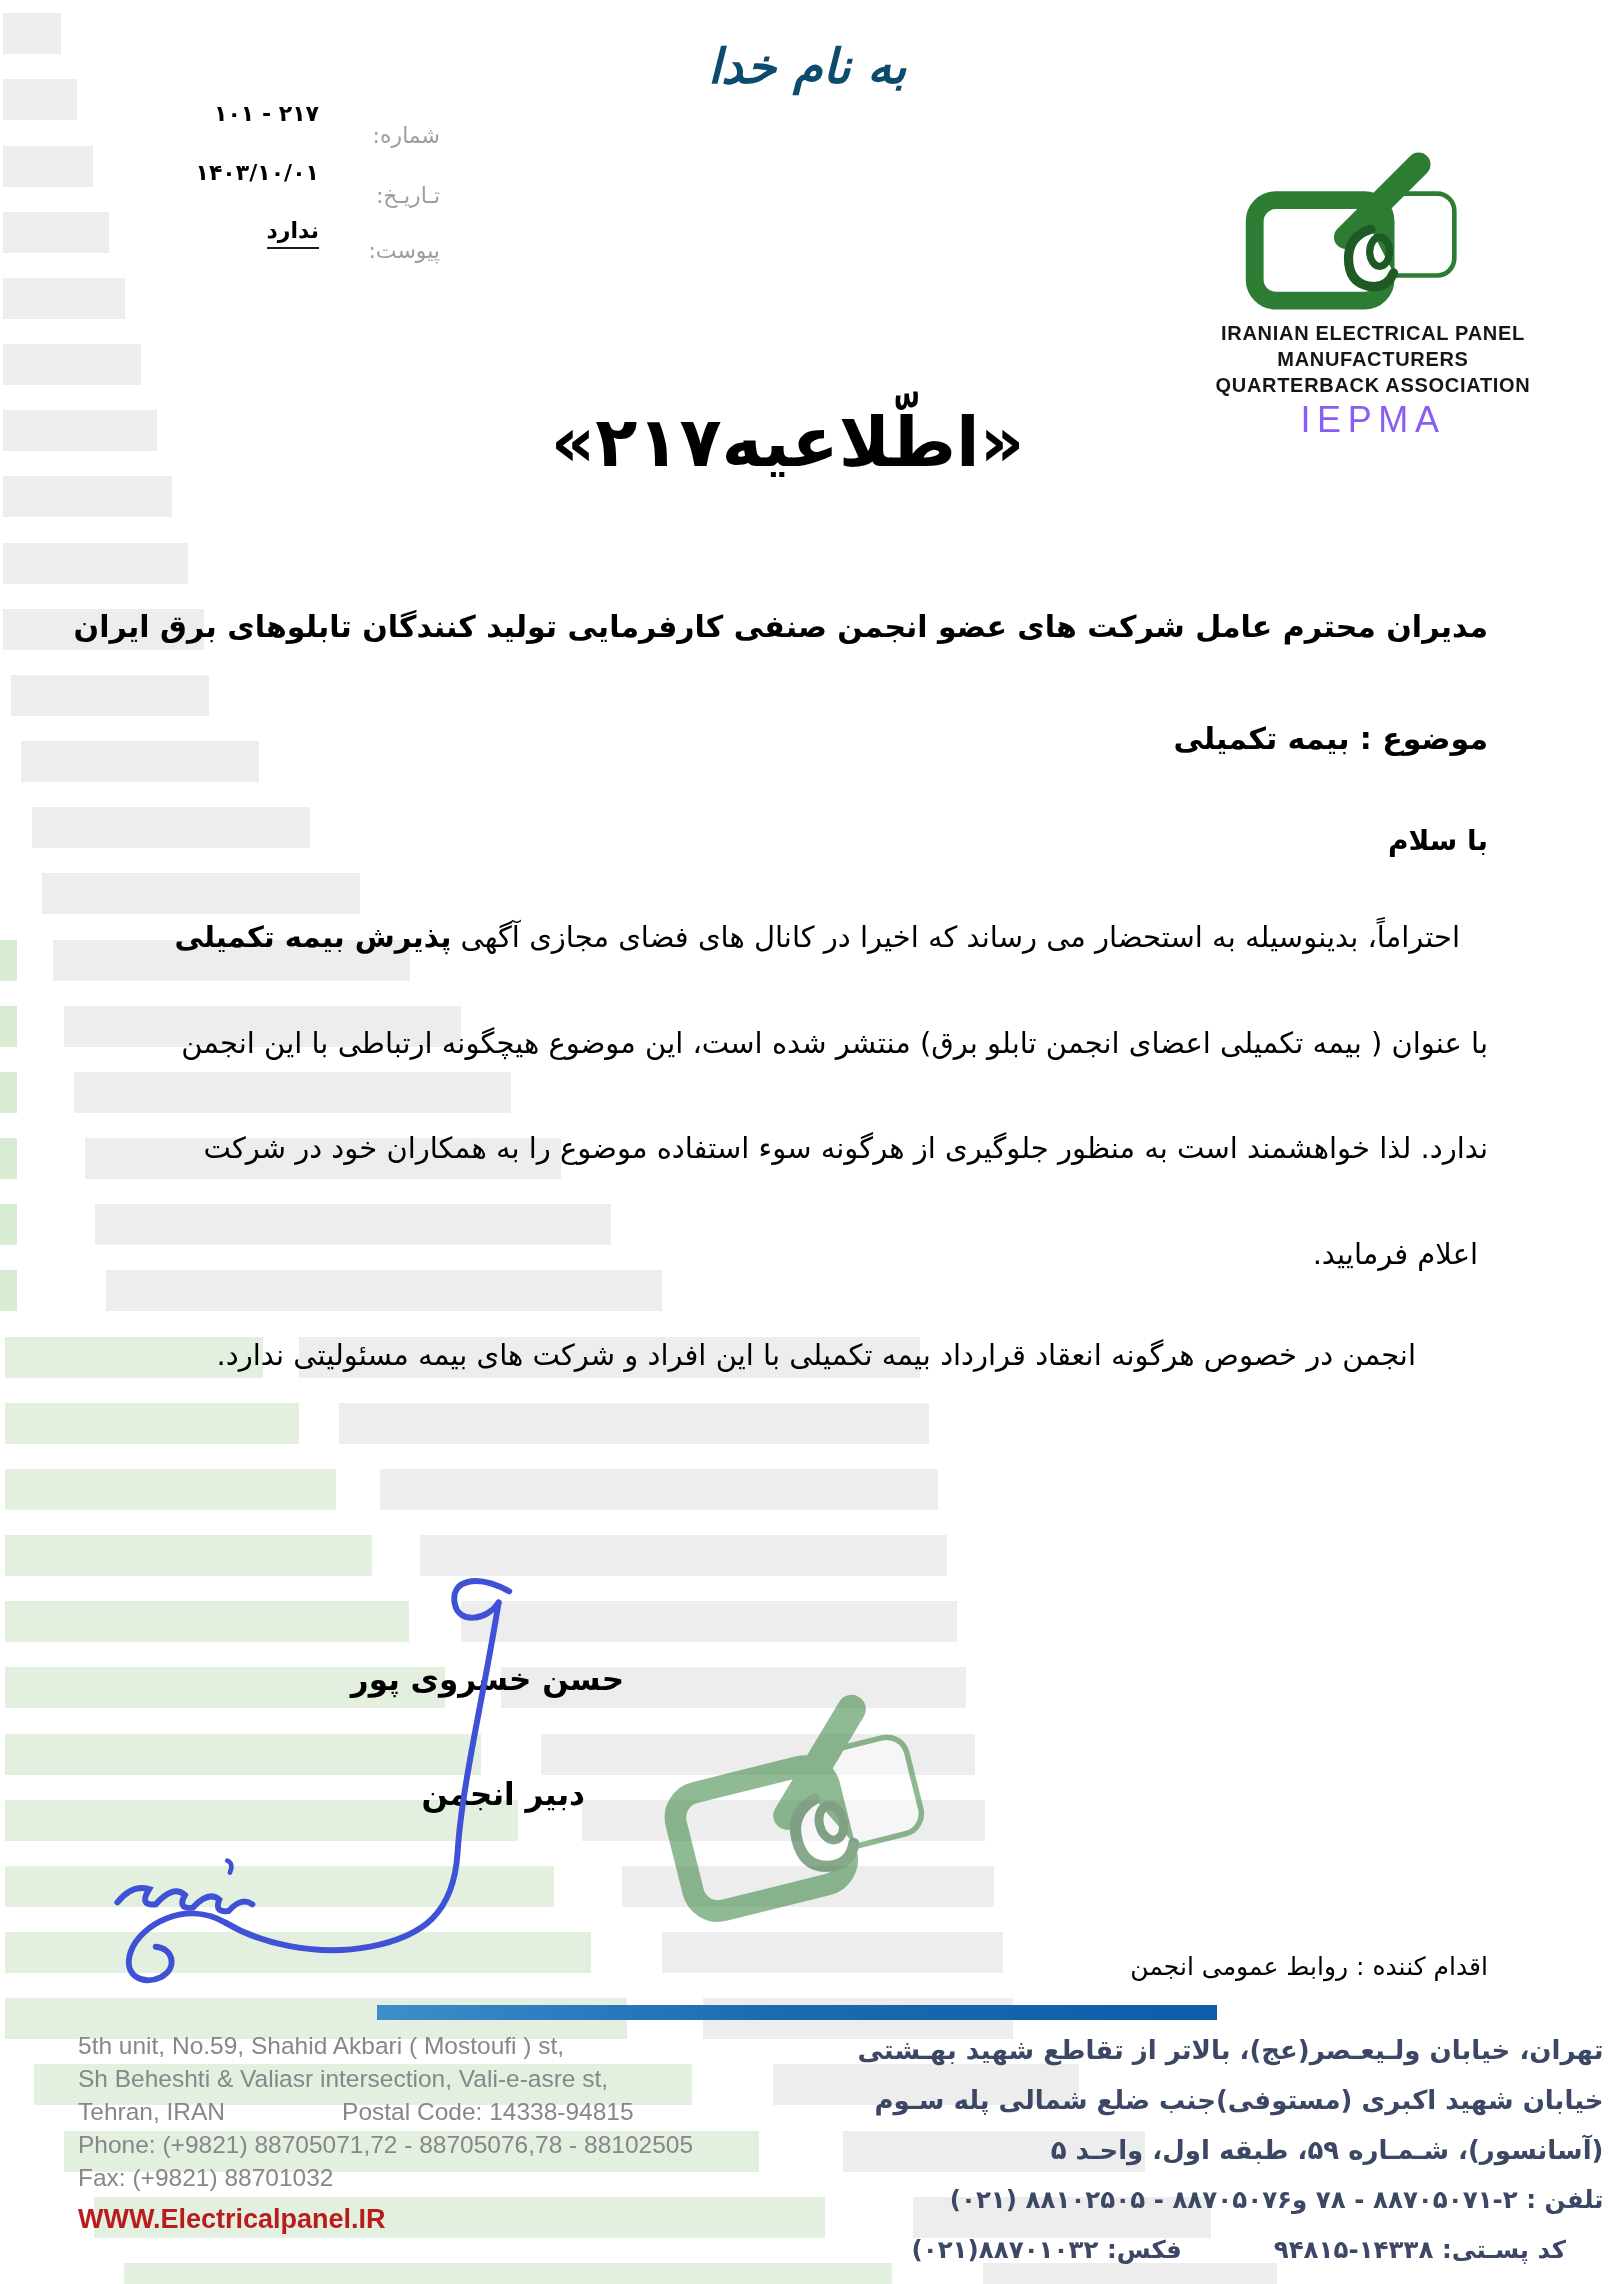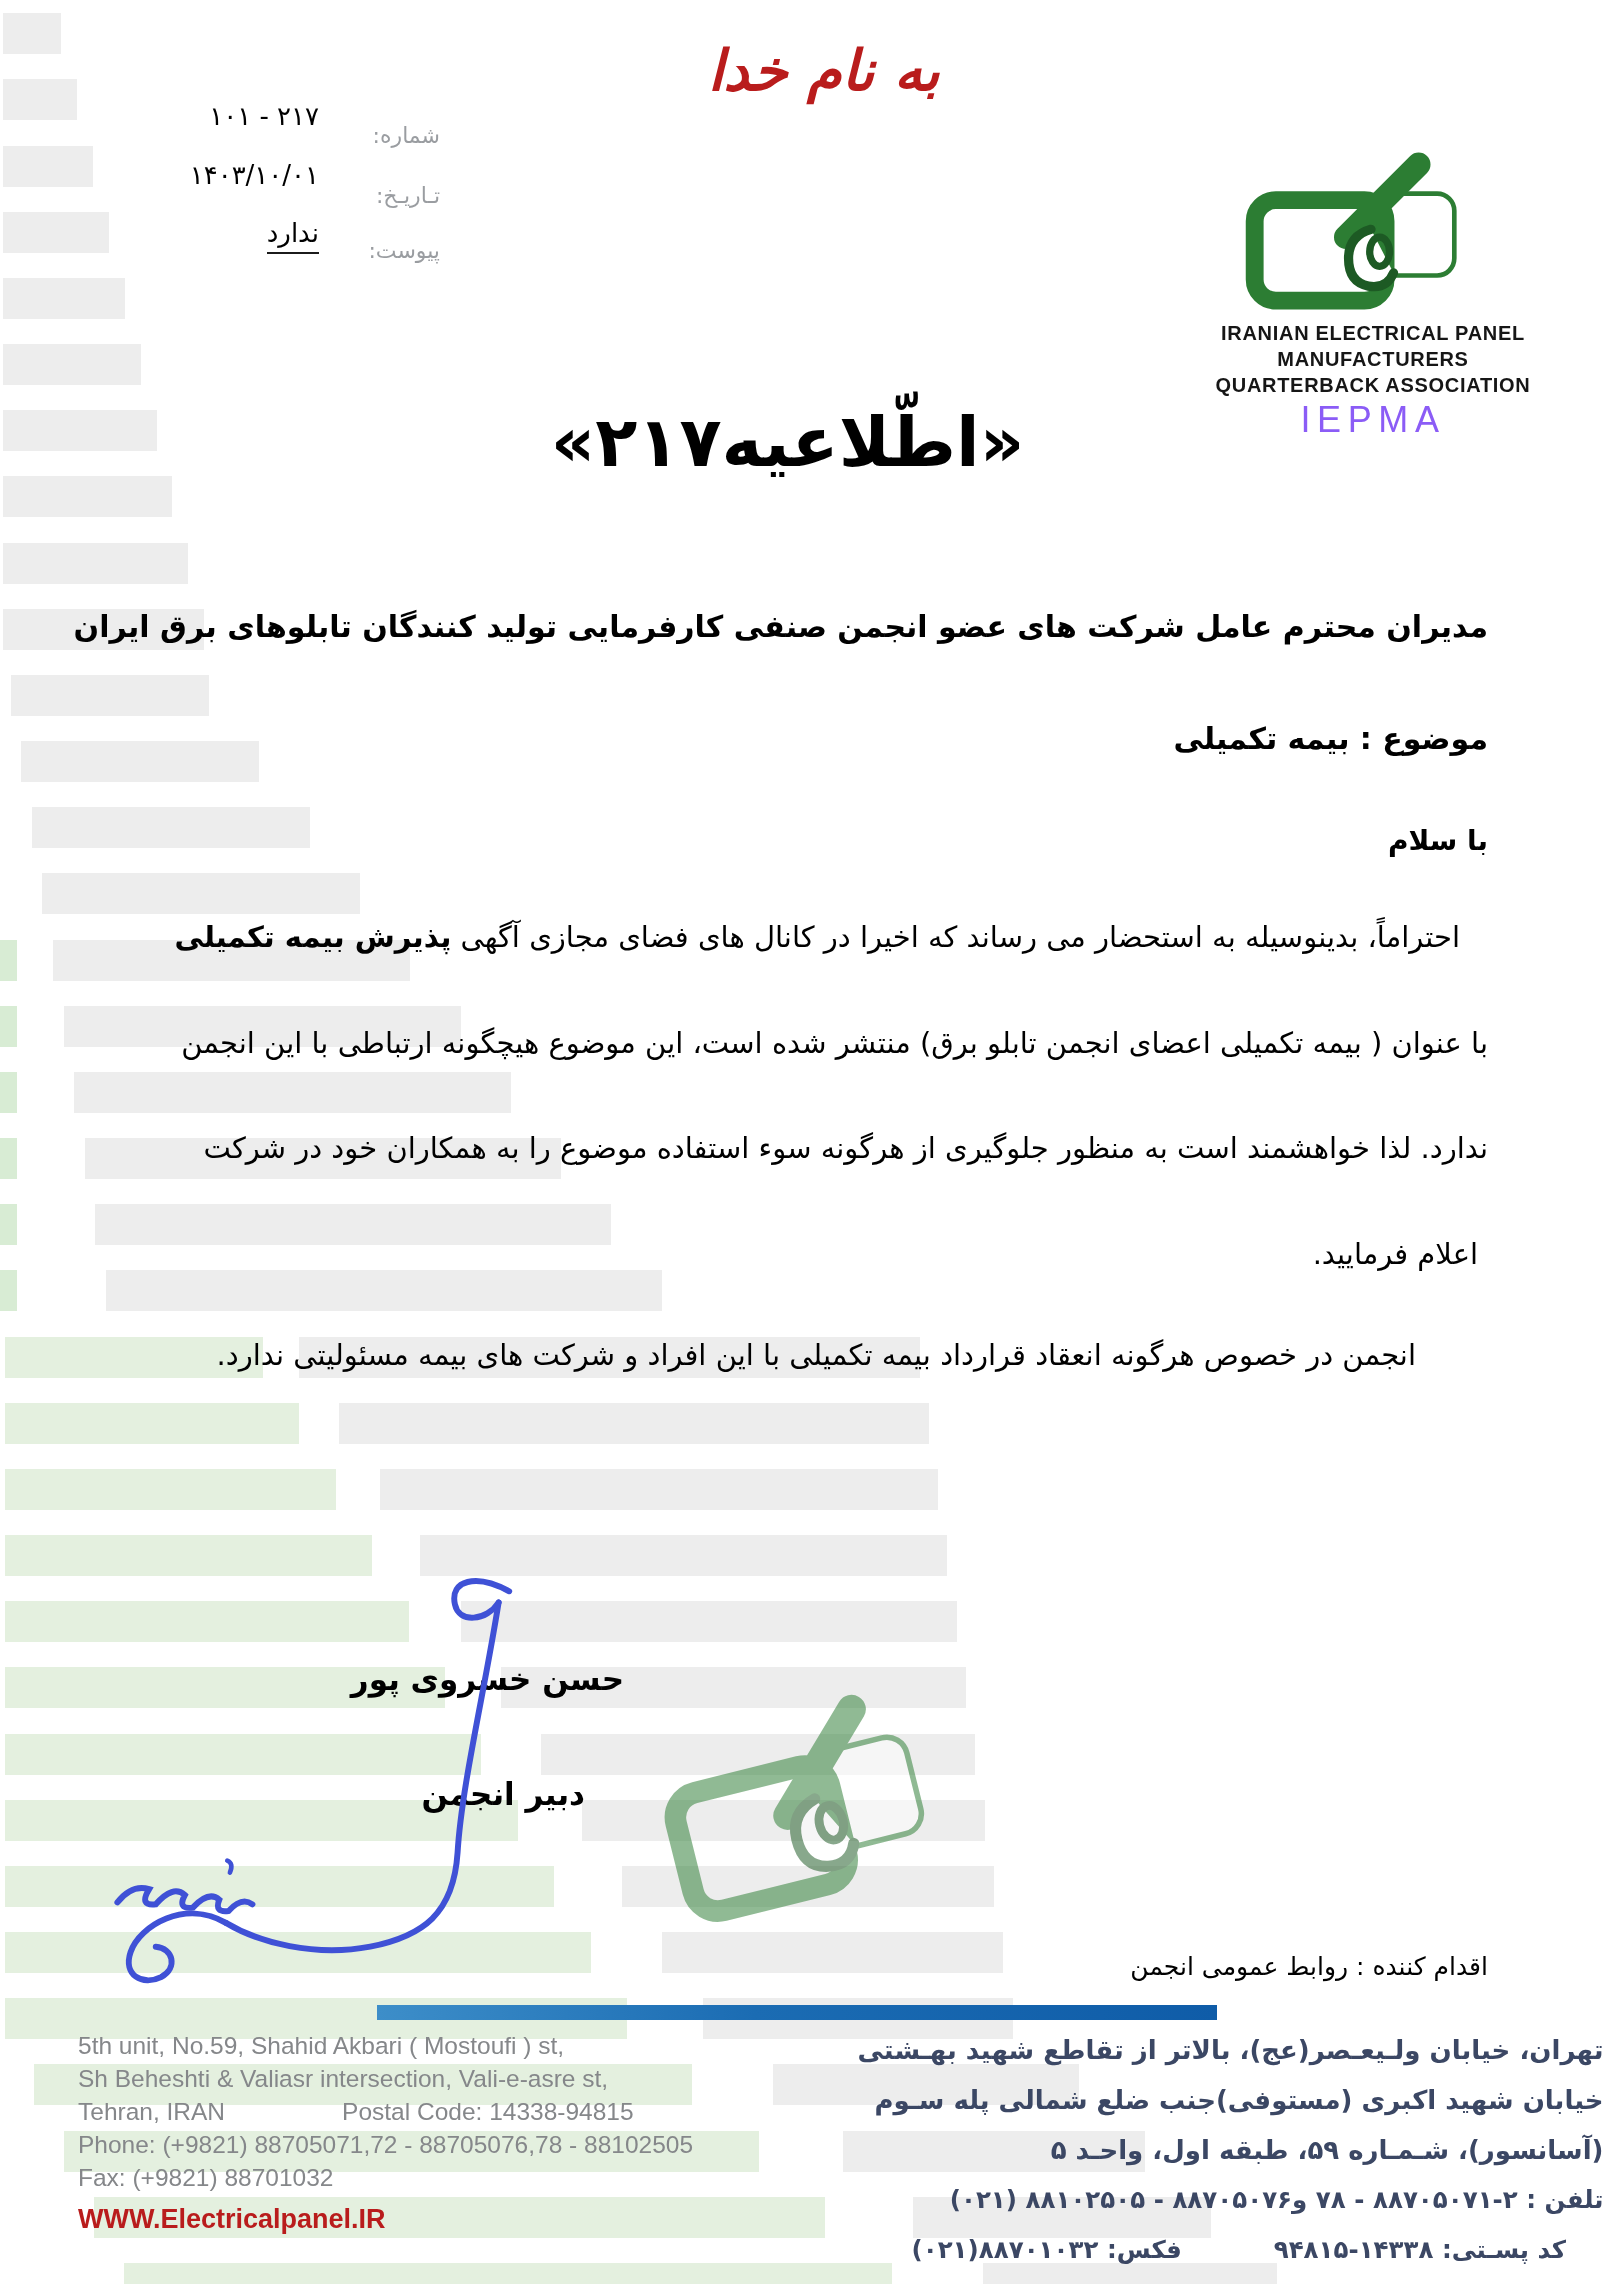--- a/index.html
+++ b/index.html
@@ -8,26 +8,26 @@
     overflow:hidden;font-family:"DejaVu Sans", sans-serif;color:#000;
     margin:0 auto;
   }
   .abs{position:absolute;}
   .decor-layer{position:absolute;inset:0;z-index:1;}
   .z2{z-index:2;} .z3{z-index:3;} .z4{z-index:4;}
 
   
   .hdr-label{position:absolute;left:347px;width:93px;font-size:22px;color:#9a9da1;
     direction:rtl;text-align:right;letter-spacing:0.7px;}
-  .hdr-value{position:absolute;right:1301px;font-size:26px;font-weight:normal;
+  .hdr-value{position:absolute;right:1301px;font-size:22px;font-weight:bold;
     white-space:nowrap;direction:ltr;}
   .hdr-value.attach{border-bottom:2.6px solid #1b1b1b;padding-bottom:4px;}
 
-  .besm{position:absolute;left:708px;top:38px;font-size:56px;font-weight:bold;
-    font-style:italic;color:#b91c1c;direction:rtl;white-space:nowrap;}
+  .besm{position:absolute;left:708px;top:38px;font-size:48px;font-weight:bold;
+    font-style:italic;color:#0c4a6e;direction:rtl;white-space:nowrap;}
 
   
   .logo-box{position:absolute;left:1178px;top:44px;width:390px;height:414px;}
   .logo-line{position:absolute;width:100%;text-align:center;font-weight:bold;
     font-size:20px;color:#161616;letter-spacing:0.7px;font-family:"Liberation Sans",sans-serif;}
   .logo-acronym{position:absolute;width:100%;text-align:center;font-weight:normal;
     font-size:36px;color:#8b5cf6;letter-spacing:6.6px;font-family:"Liberation Sans",sans-serif;}
 
   .title{position:absolute;left:0;top:402px;width:1575px;text-align:center;
     font-size:69px;font-weight:900;direction:rtl;white-space:nowrap;}

